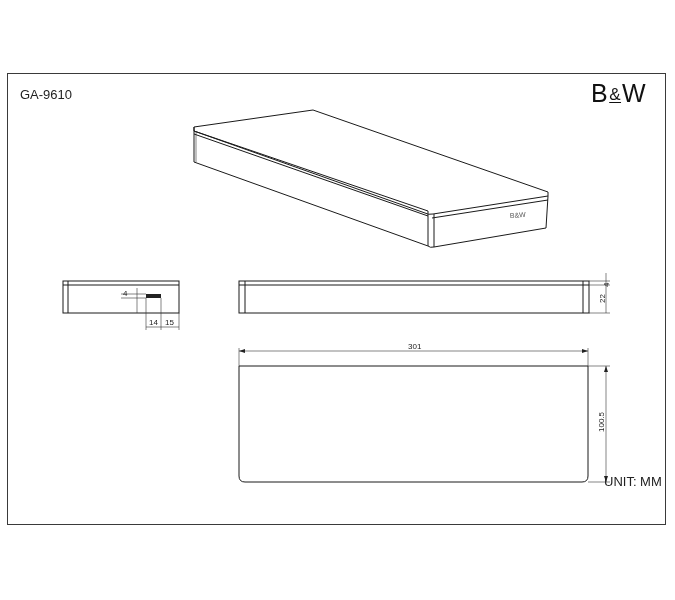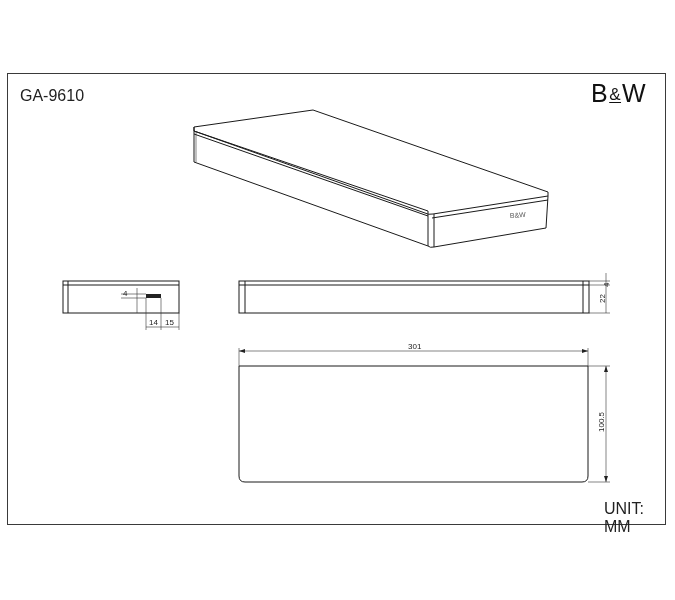--- a/index.html
+++ b/index.html
@@ -1,21 +1,21 @@
 <!DOCTYPE html>
 <html><head>
 <meta charset="utf-8">
 <style>
   html, body { margin:0; padding:0; background:#ffffff; }
   body { width:675px; height:600px; position:relative; overflow:hidden; font-family:"Liberation Sans", sans-serif; }
   .frame { position:absolute; left:7px; top:73px; width:659px; height:452px; border:1.3px solid #3a3a3a; box-sizing:border-box; }
-  .model { position:absolute; left:20px; top:87px; font-size:16px; color:#222; }
+  .model { position:absolute; left:20px; top:87px; font-size:13px; color:#222; }
   .brand { position:absolute; left:591px; top:78px; font-size:25px; color:#111; letter-spacing:0.5px; line-height:30px; }
   .brand .amp { font-size:17px; text-decoration:underline; text-underline-offset:2px; text-decoration-thickness:1px; vertical-align:2px; margin:0 1px; }
-  .unit { position:absolute; left:604px; top:500px; font-size:16px; color:#222; }
+  .unit { position:absolute; left:604px; top:474px; font-size:13px; color:#222; }
   svg { position:absolute; left:0; top:0; }
   .ln { stroke:#1a1a1a; stroke-width:1; fill:none; }
   .thin { stroke:#333; stroke-width:0.6; fill:none; }
   .dim { font-family:"Liberation Sans", sans-serif; font-size:8px; fill:#222; }
   .logo-small { font-family:"Liberation Sans", sans-serif; font-size:7px; fill:#555; }
 </style>
 </head>
 <body>
 
 <div class="frame"></div>

